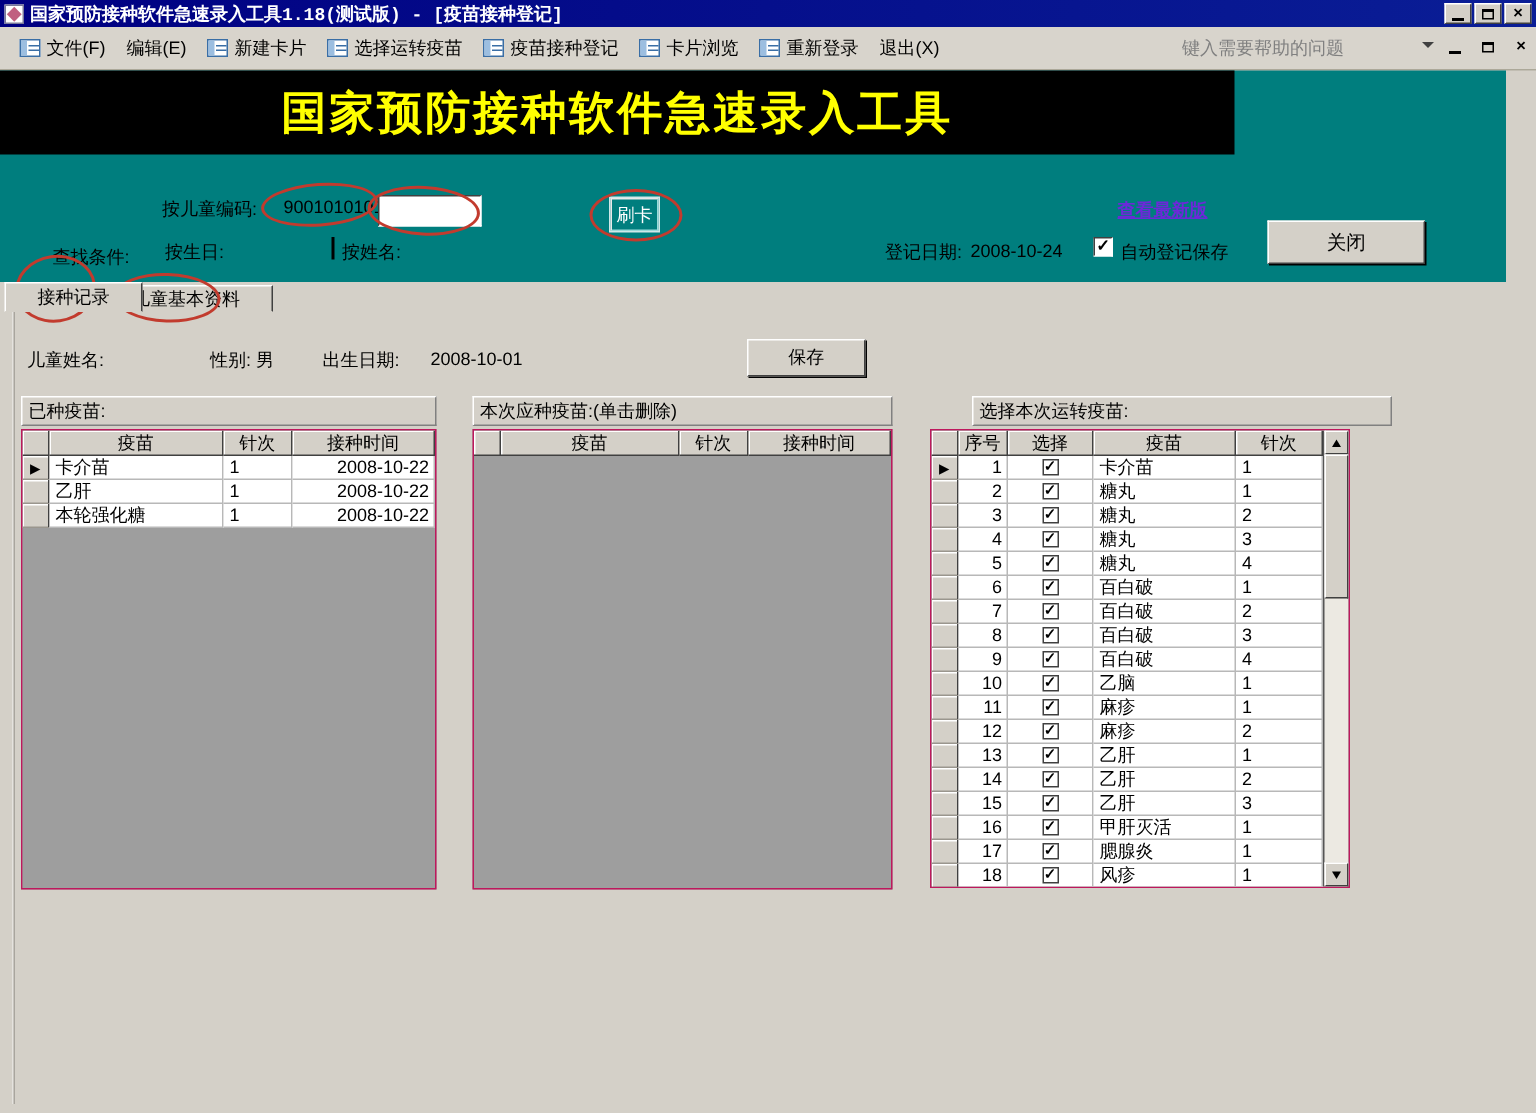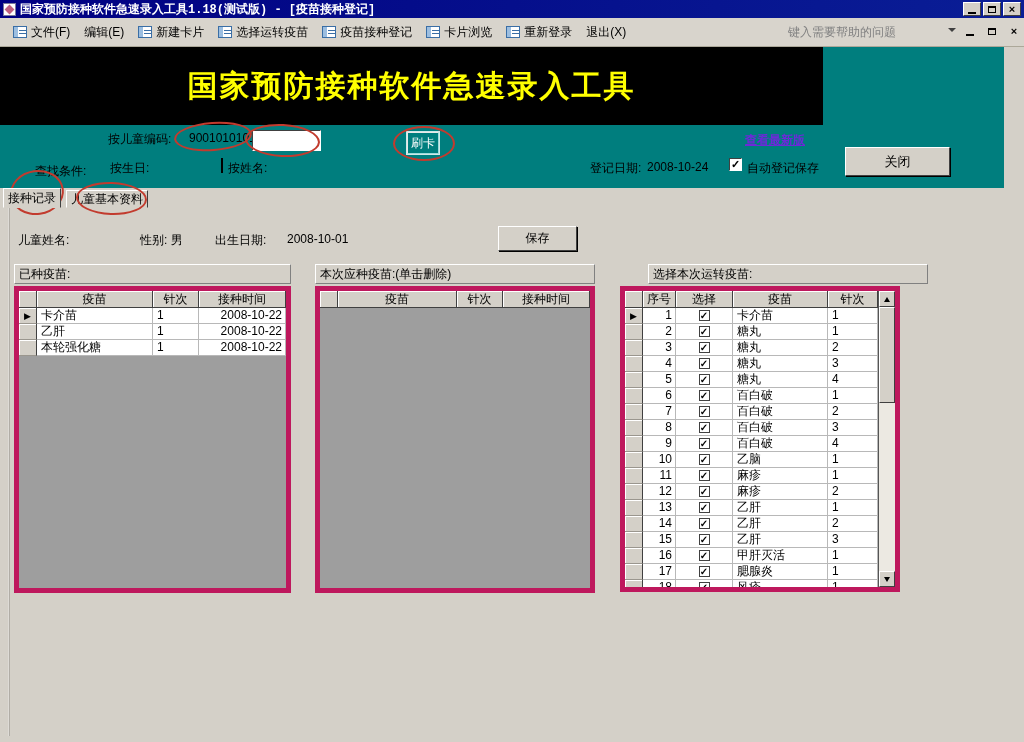--- a/index.html
+++ b/index.html
@@ -38,21 +38,21 @@
   .menu-icon::after { content:""; position:absolute; left:5px; top:3px; width:7px; height:1px;
     background:#3a6ea5; box-shadow:0 3px 0 #3a6ea5; }
   .help-box { position:absolute; left:788px; top:24px; width:170px; color:#808080; }
   .help-arrow { position:absolute; left:948px; top:28px; width:0; height:0;
     border-left:4px solid transparent; border-right:4px solid transparent; border-top:4px solid #404040; }
   .mdi-btn { position:absolute; top:24px; width:16px; height:14px; display:flex;
     align-items:center; justify-content:center; }
 
   
   .teal { left:0; top:47px; width:1004px; height:141px; background:#007e7e; }
-  .banner { left:0; top:47px; width:823px; height:78px; background:#000;
+  .banner { left:0; top:47px; width:823px; height:56px; background:#000;
     display:flex; align-items:center; justify-content:center; }
   .banner-text { color:#ffff00; font-size:30px; font-weight:bold; letter-spacing:2px; }
   .teal-label { position:absolute; color:#000; }
   .code-input { position:absolute; left:252px; top:130px; width:69px; height:21px;
     background:#fff; border:1px solid; border-color:#404040 #fff #fff #404040; }
   .swipe-btn { position:absolute; left:407px; top:132px; width:32px; height:22px;
     background:#007e7e; color:#fff; border:1px solid; border-color:#e8e8e8 #9adada #9adada #e8e8e8;
     outline:1px solid #cfe8e8; display:flex; align-items:center; justify-content:center; font-size:12px; }
   .link { position:absolute; left:745px; top:132px; color:#6d28d9; font-weight:bold;
     text-decoration:underline; }
@@ -61,36 +61,36 @@
     line-height:11px; text-align:center; }
   .close-btn { position:absolute; left:845px; top:147px; width:105px; height:29px;
     background:#d4d0c8; border:1px solid; border-color:#fff #404040 #404040 #fff;
     box-shadow:1px 1px 0 #000; display:flex; align-items:center; justify-content:center;
     font-size:13px; }
   .text-cursor { position:absolute; left:221px; top:158px; width:2px; height:15px; background:#000; }
 
   
   .tab { position:absolute; background:#d4d0c8; border:1px solid;
     border-color:#fff #404040 #d4d0c8 #fff; display:flex; align-items:center;
-    justify-content:center; padding:0 4px; }
+    justify-content:center; padding:0 21px; }
   .tab-active { left:3px; top:188px; height:20px; z-index:2; }
   .tab-idle { left:66px; top:190px; height:18px; }
   .tabpage-edge { left:8px; top:208px; width:2px; height:528px;
     background:linear-gradient(90deg,#f4f2ee,#9a968e); }
 
   
   .save-btn { position:absolute; left:498px; top:226px; width:79px; height:25px;
     background:#d4d0c8; border:1px solid; border-color:#fff #404040 #404040 #fff;
     box-shadow:1px 1px 0 #000; display:flex; align-items:center; justify-content:center; }
 
   
   .panel-title { position:absolute; height:20px; background:#d4d0c8;
     border:1px solid; border-color:#fff #808080 #808080 #fff;
     display:flex; align-items:center; padding-left:4px; }
-  .grid { position:absolute; background:#9e9e9e; border:5px solid #be185d;
+  .grid { position:absolute; background:#9e9e9e; border:1px solid #be185d;
     display:flex; overflow:hidden; }
   .grid-main { display:flex; flex-direction:column; flex:1; }
   .trow { display:flex; height:16px; flex:0 0 16px; }
   .thead { height:17px; flex:0 0 17px; }
   .hcell { background:#d4d0c8; border-right:1px solid #404040; border-bottom:1px solid #404040;
     box-shadow:inset 1px 1px 0 #fff; text-align:center; line-height:16px; overflow:hidden; }
   .selcell { background:#d4d0c8; border-right:1px solid #404040; border-bottom:1px solid #9a968e;
     box-shadow:inset 1px 1px 0 #fff; display:flex; align-items:center; justify-content:center;
     font-size:9px; }
   .dcell { background:#fff; border-right:1px solid #b8b8b8; border-bottom:1px solid #b8b8b8;

